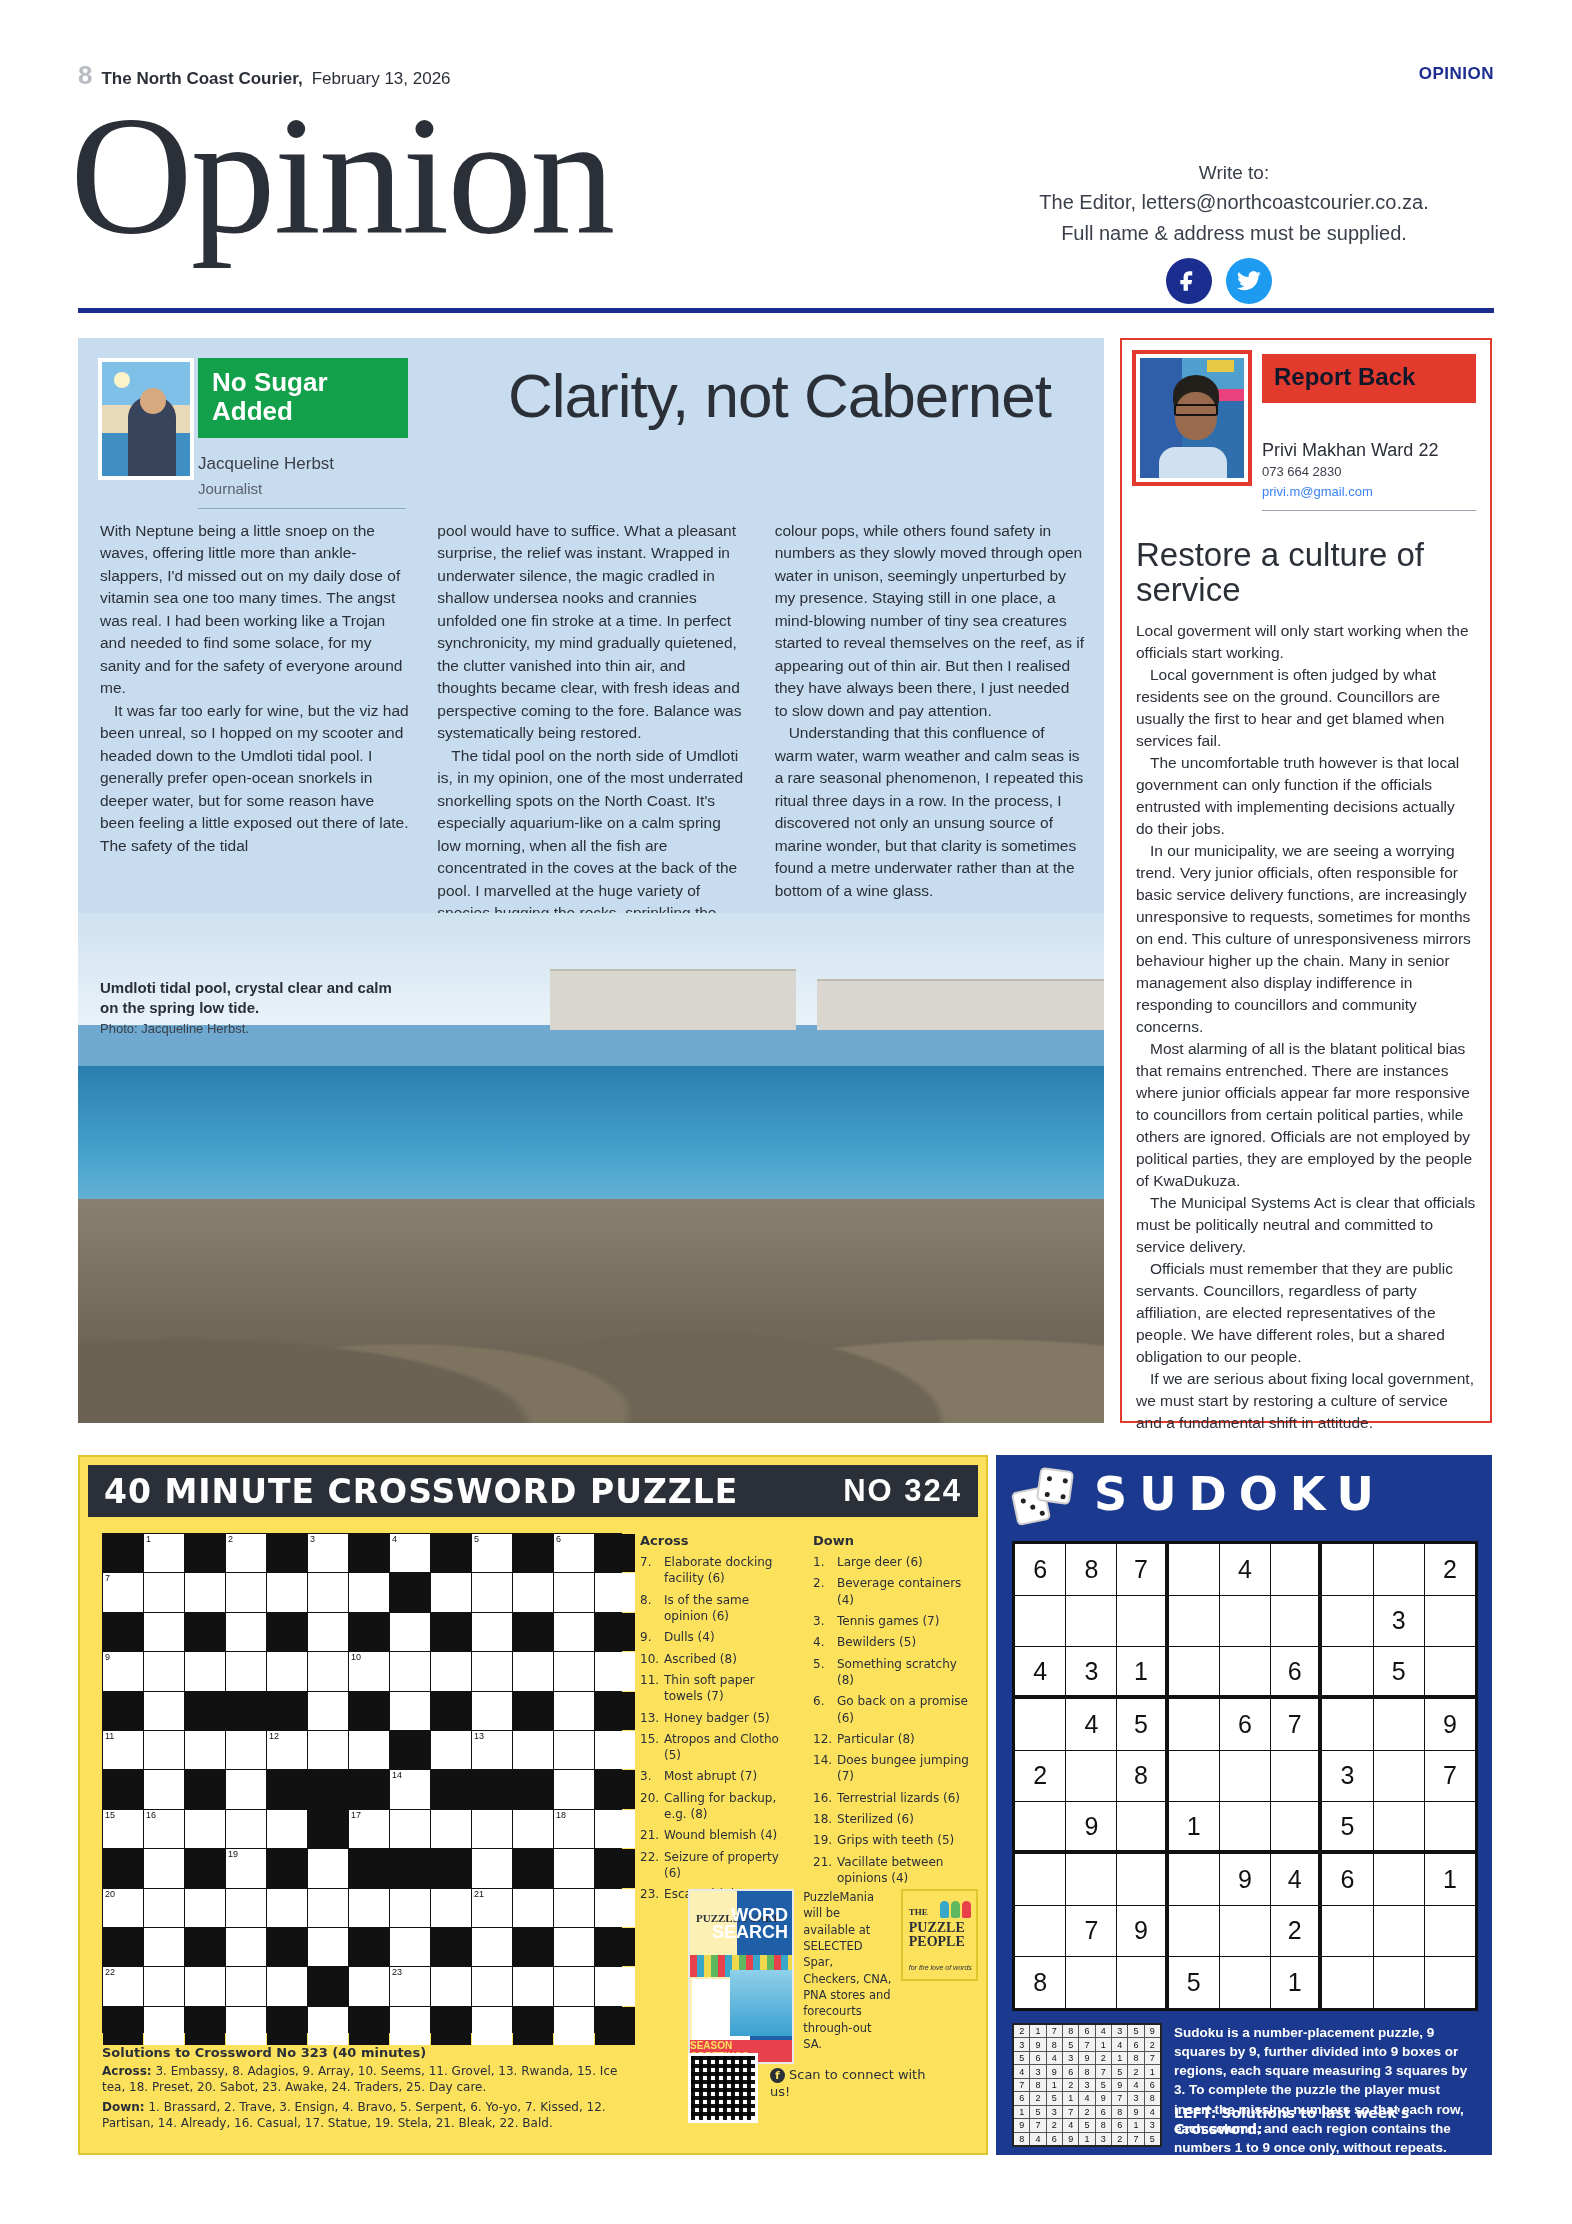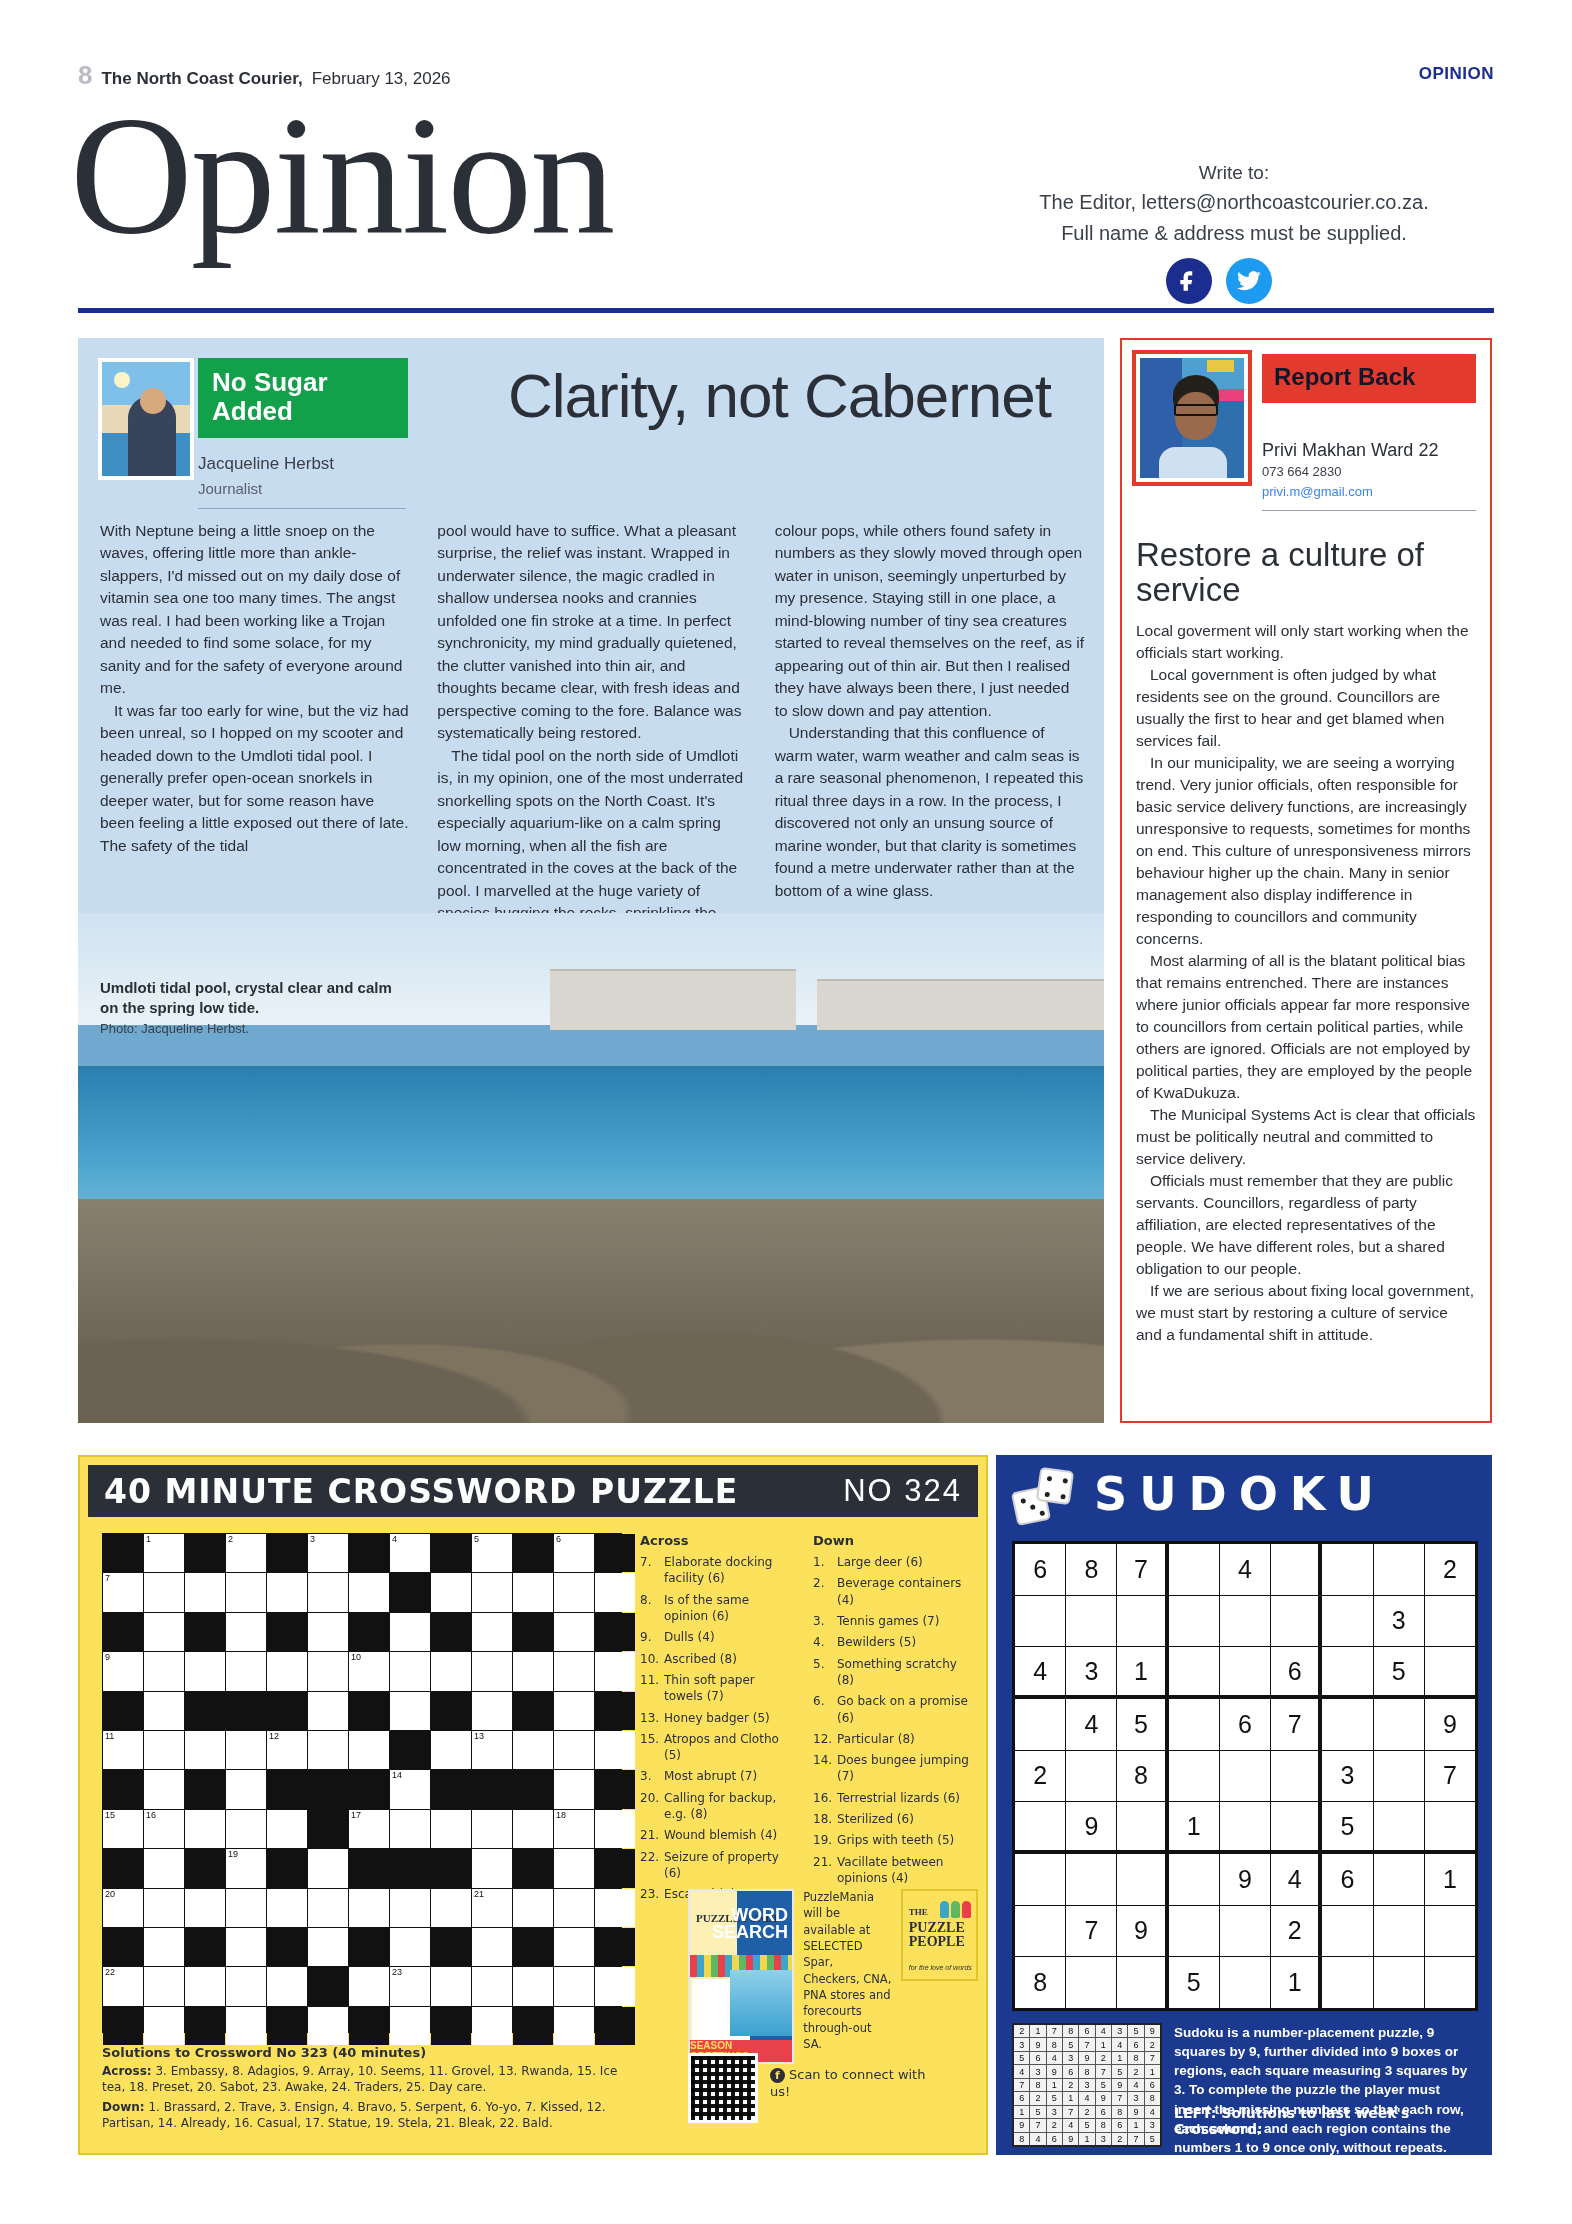--- a/index.html
+++ b/index.html
@@ -195,21 +195,21 @@
   }
   .cw-header {
     margin:8px; height:52px; background:#2b2f38;
     display:flex; align-items:center; justify-content:space-between;
     padding:0 16px;
   }
   .cw-title {
     color:#fff; font-size:33px; font-weight:700; letter-spacing:1px;
     font-family:"DejaVu Sans", sans-serif;
   }
-  .cw-no { color:#fff; font-size:31px; font-weight:400; letter-spacing:2px; }
+  .cw-no { color:#fff; font-size:31px; font-weight:700; letter-spacing:2px; }
 
   .cw-grid {
     position:absolute; left:22px; top:76px;
     width:520px; height:500px;
     display:grid; grid-template-columns:repeat(13,40px); grid-template-rows:repeat(13,38.4px);
     background:#111; gap:1px; padding:1px;
   }
   .cw-cell { background:#111; position:relative; }
   .cw-cell.open { background:#ffffff; }
   .cw-cell .n { position:absolute; left:2px; top:0; font-size:9px; color:#111; }
@@ -394,20 +394,21 @@
       <div class="rb-phone">073 664 2830</div>
       <div class="rb-email">privi.m@gmail.com</div>
       <div class="rb-rule"></div>
     </div>
 
     <div class="rb-headline">Restore a culture of service</div>
 
     <div class="rb-body">
       <p>Local goverment will only start working when the officials start working.</p>
       <p>Local government is often judged by what residents see on the ground. Councillors are usually the first to hear and get blamed when services fail.</p>
+      <p>The uncomfortable truth however is that local government can only function if the officials entrusted with implementing decisions actually do their jobs.</p>
       <p>In our municipality, we are seeing a worrying trend. Very junior officials, often responsible for basic service delivery functions, are increasingly unresponsive to requests, sometimes for months on end. This culture of unresponsiveness mirrors behaviour higher up the chain. Many in senior management also display indifference in responding to councillors and community concerns.</p>
       <p>Most alarming of all is the blatant political bias that remains entrenched. There are instances where junior officials appear far more responsive to councillors from certain political parties, while others are ignored. Officials are not employed by political parties, they are employed by the people of KwaDukuza.</p>
       <p>The Municipal Systems Act is clear that officials must be politically neutral and committed to service delivery.</p>
       <p>Officials must remember that they are public servants. Councillors, regardless of party affiliation, are elected representatives of the people. We have different roles, but a shared obligation to our people.</p>
       <p>If we are serious about fixing local government, we must start by restoring a culture of service and a fundamental shift in attitude.</p>
     </div>
   </div>
 
   <div class="cw-panel">
     <div class="cw-header">

